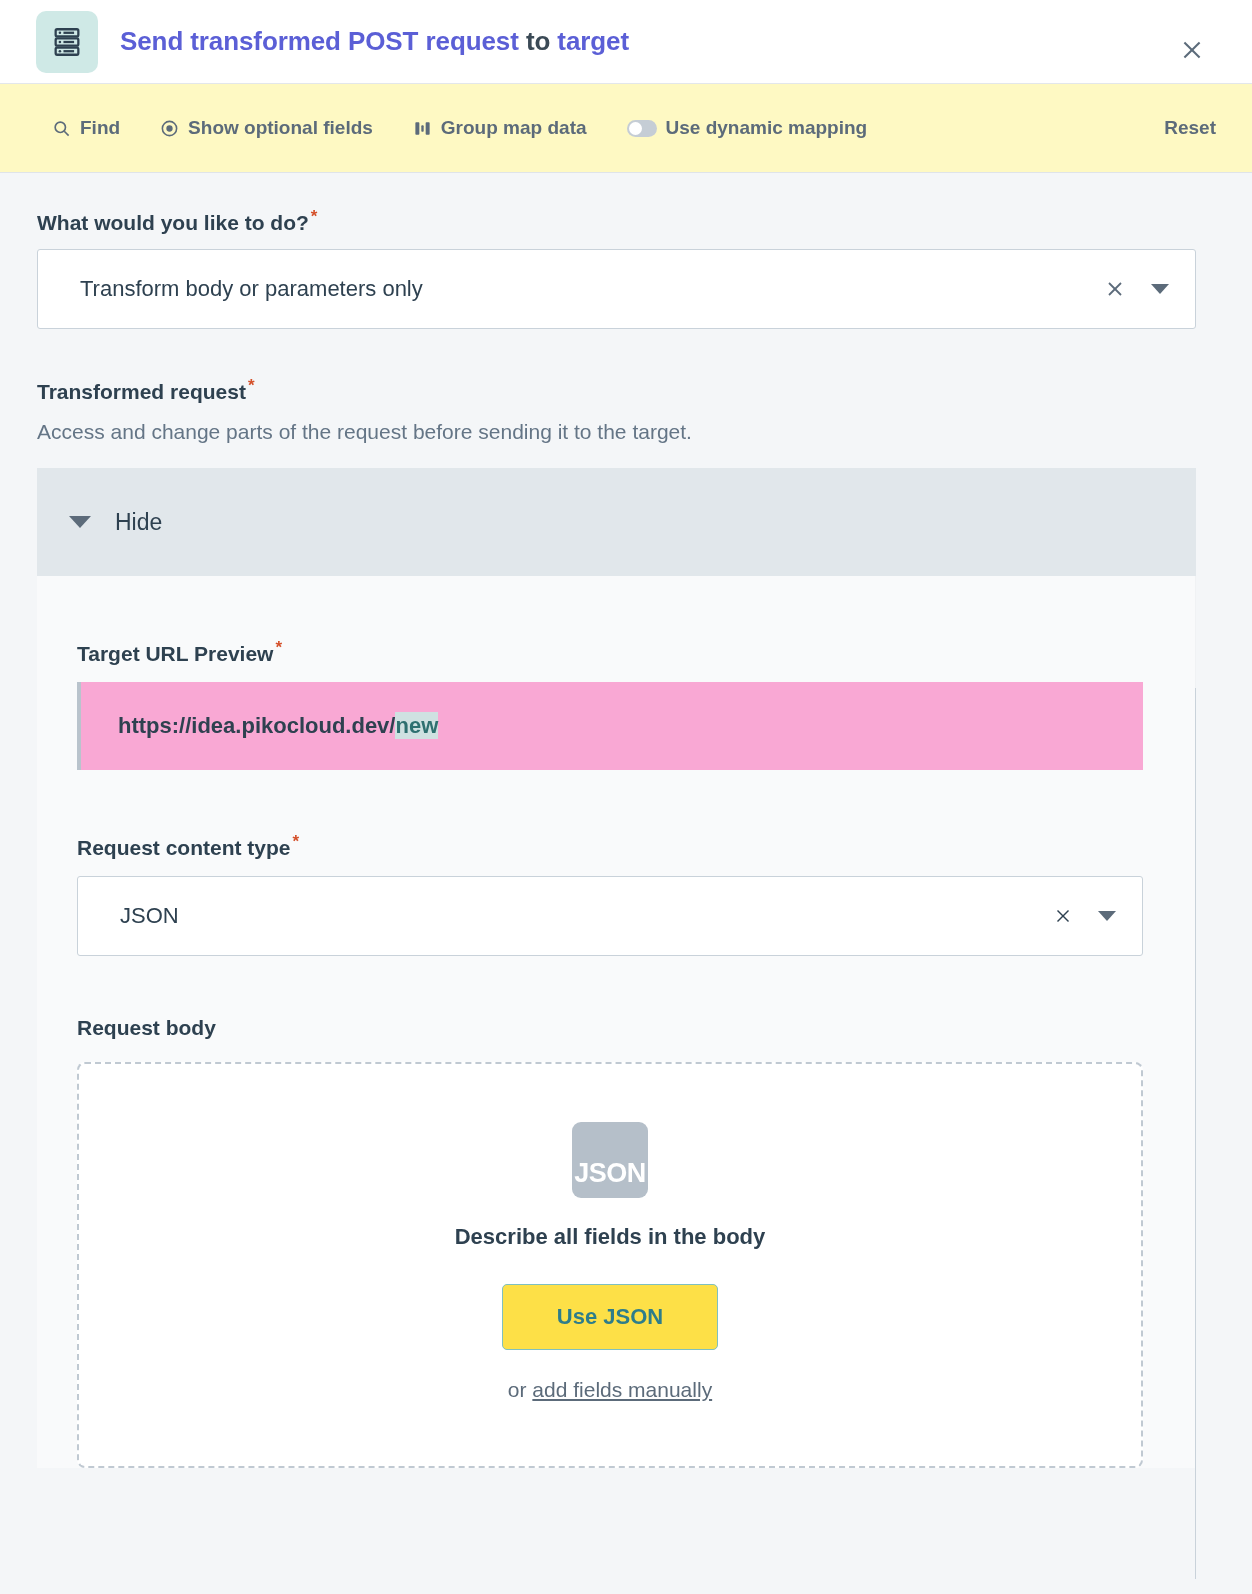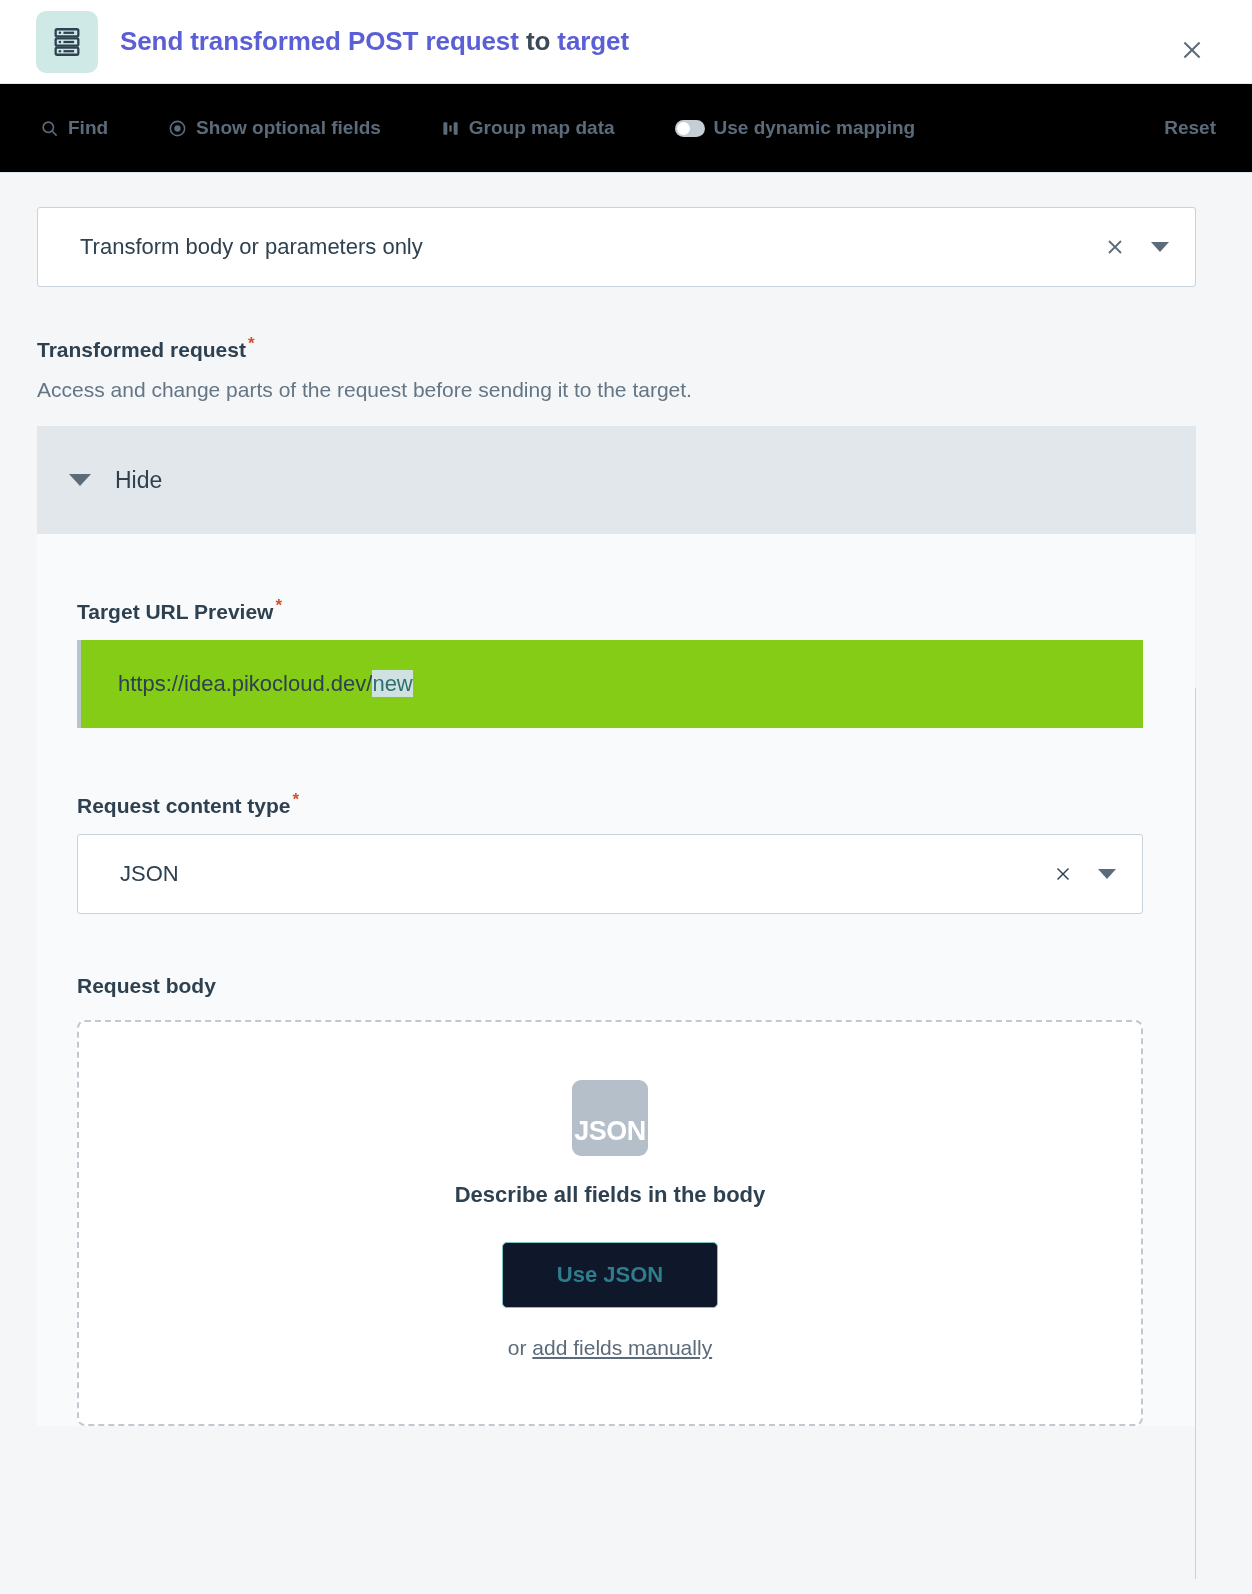--- a/index.html
+++ b/index.html
@@ -48,26 +48,26 @@
     right: 40px; top: 30px;
     width: 40px; height: 40px;
     display: flex; align-items: center; justify-content: center;
     cursor: pointer;
   }
 
   
   .toolbar {
     position: relative;
     height: 89px;
-    background: #000000;
+    background: #fef9c3;
     border-bottom: 1px solid #dfe4e9;
     display: flex;
     align-items: center;
-    padding: 0 36px 0 40px;
-    gap: 60px;
+    padding: 0 36px 0 52px;
+    gap: 40px;
   }
   .tool {
     display: flex;
     align-items: center;
     gap: 9px;
     font-size: 19px;
     font-weight: 700;
     color: #5c6b7a;
     cursor: pointer;
     white-space: nowrap;
@@ -182,27 +182,28 @@
 
   .sub-label {
     font-size: 21px;
     font-weight: 700;
     color: #2e4150;
     margin: 0 0 16px 0;
     display: block;
   }
 
   .url-preview {
-    background: #84cc16;
+    background: #f9a8d4;
     border-left: 4px solid #b9c3cc;
     height: 88px;
     display: flex;
     align-items: center;
     padding-left: 37px;
     margin-bottom: 62px;
+    font-weight: bold;
   }
   .url-text {
     font-size: 22px;
     color: #2e4150;
   }
   .url-token {
     background: #cfe1e1;
     color: #2e7070;
     padding: 1px 0;
   }
@@ -239,21 +240,21 @@
   .dz-title {
     margin-top: 26px;
     font-size: 22px;
     font-weight: 700;
     color: #2e4150;
   }
   .use-json-btn {
     margin-top: 34px;
     border: 1px solid #7fc0c0;
     border-radius: 5px;
-    background: #0f172a;
+    background: #fde047;
     color: #2e7d8a;
     font-size: 22px;
     font-weight: 700;
     font-family: "Liberation Sans", sans-serif;
     padding: 19px 54px;
     cursor: pointer;
   }
   .manual-row {
     margin-top: 28px;
     font-size: 21px;
@@ -339,20 +340,21 @@
         <span class="toggle-knob"></span>
       </span>
       <span>Use dynamic mapping</span>
     </div>
 
     <div class="reset-btn">Reset</div>
   </div>
 
   <div class="body-area">
 
+    <label class="field-label"><span>What would you like to do?</span><span class="req">*</span></label>
 
     <div class="select-box">
       <span class="select-value">Transform body or parameters only</span>
       <span class="select-actions">
         <span class="icon-btn">
           <svg width="24" height="24" viewBox="0 0 24 24" stroke="#5c6b7a" stroke-width="1.8" fill="none">
             <line x1="6" y1="6" x2="18" y2="18"></line>
             <line x1="18" y1="6" x2="6" y2="18"></line>
           </svg>
         </span>

